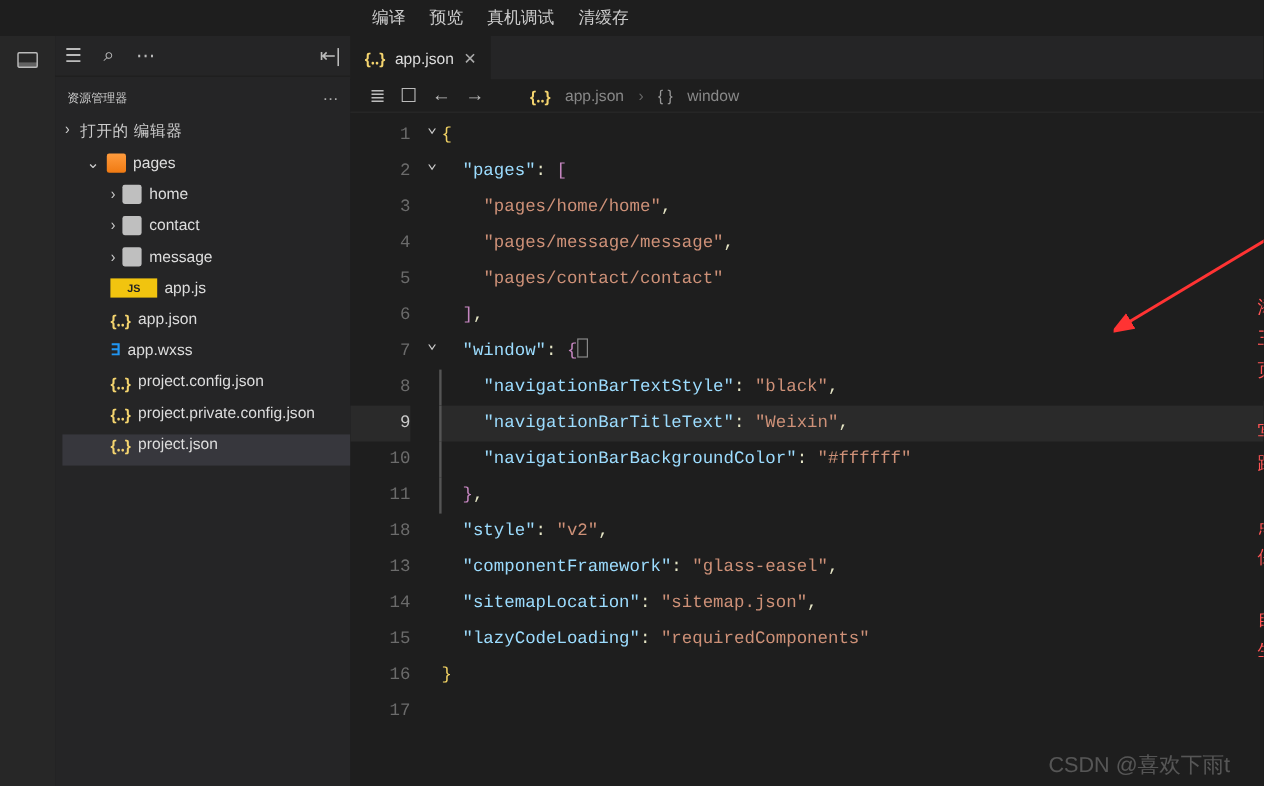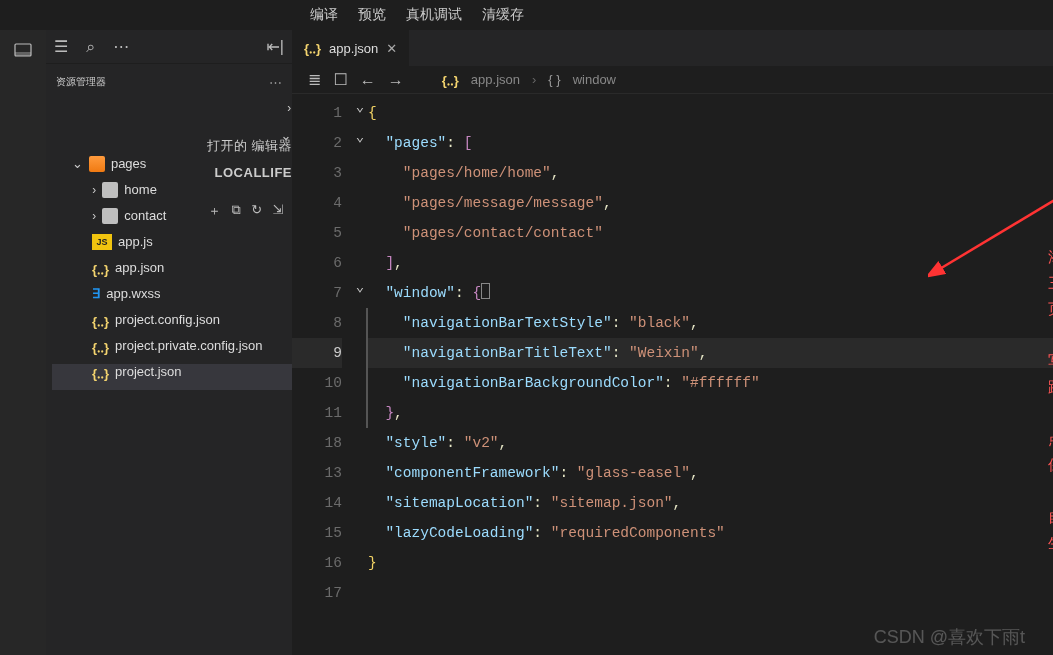--- a/index.html
+++ b/index.html
@@ -58,44 +58,43 @@
     align-items: center;
     justify-content: space-between;
     padding: 0 10px;
     color: #ccc;
   }
   .side-title-row .label { font-size: 10px; }
   .side-title-row .dots { color: #aaa; cursor: pointer; }
   .side-section {
     height: 28px;
     display: flex;
-    align-items: flex-end;
+    align-items: flex-start;
     padding-left: 8px;
-    gap: 22px;
+    gap: 8px;
     cursor: pointer;
     letter-spacing: 0.5px;
-    flex-direction: column;
   }
   .side-section .sicons { margin-left: auto; margin-right: 8px; display: flex; gap: 10px; color: #bbb; }
   .chev-r::before { content: "›"; display:inline-block; transform: scaleX(0.9); color:#ccc; }
   .chev-d::before { content: "⌄"; color:#ccc; }
   .tree { padding-left: 6px; }
   .tree-row {
     display: flex;
     align-items: flex-start;
     height: 26px;
     gap: 6px;
     cursor: pointer;
   }
   .tree-row.selected { background: #37373d; }
   .indent { display:inline-block; width: 14px; }
   .folder-icon { width:16px; height:16px; background:#bfbfbf; border-radius:2px; position: relative; }
   .folder-icon.orange { background: linear-gradient(#ff9b3d,#f07a12); }
   .folder-icon.green { background: linear-gradient(#7cb342,#558b2f); }
-  .file-js { width:20px; height:16px; background:#f1c40f; display:flex; align-items:center; justify-content:center; color:#222; font-size:9px; font-weight:bold;}
+  .file-js { width:39px; height:16px; background:#f1c40f; display:flex; align-items:center; justify-content:center; color:#222; font-size:9px; font-weight:bold;}
   .file-json { color:#f5d56f; font-weight:bold; font-size:13px; }
   .file-wxss { color:#2196f3; font-weight:bold; font-size:13px; }
   .tree-label { color:#ddd; }
   .editor-col {
     flex: 1;
     background: #1e1e1e;
     display: flex;
     flex-direction: column;
   }
   .tabbar {
@@ -220,30 +219,20 @@
     <div class="side-title-row">
       <span class="label">资源管理器</span>
       <span class="dots">⋯</span>
     </div>
 
     <div class="side-section">
       <span class="chev-r"></span>
       <span>打开的 编辑器</span>
     </div>
 
-    <div class="side-section">
-      <span class="chev-d"></span>
-      <span style="font-weight:700">LOCALLIFE</span>
-      <span class="sicons">
-        <span class="sicon">＋</span>
-        <span class="sicon">⧉</span>
-        <span class="sicon">↻</span>
-        <span class="sicon">⇲</span>
-      </span>
-    </div>
 
     <div class="tree">
       <div class="tree-row">
         <span class="indent"></span>
           <span class="chev-d"></span>
         <span class="folder-icon orange"></span>
         <span class="tree-label">pages</span>
       </div>
       <div class="tree-row">
         <span class="indent"></span>
@@ -251,20 +240,27 @@
           <span class="chev-r"></span>
         <span class="folder-icon"></span>
         <span class="tree-label">home</span>
       </div>
       <div class="tree-row">
         <span class="indent"></span>
           <span class="indent"></span>
           <span class="chev-r"></span>
         <span class="folder-icon"></span>
         <span class="tree-label">contact</span>
+      </div>
+      <div class="tree-row">
+        <span class="indent"></span>
+          <span class="indent"></span>
+          <span class="chev-r"></span>
+        <span class="folder-icon"></span>
+        <span class="tree-label">message</span>
       </div>
       <div class="tree-row">
         <span class="indent"></span>
           <span class="indent"></span>
         <span class="file-js">JS</span>
         <span class="tree-label">app.js</span>
       </div>
       <div class="tree-row">
         <span class="indent"></span>
           <span class="indent"></span>

